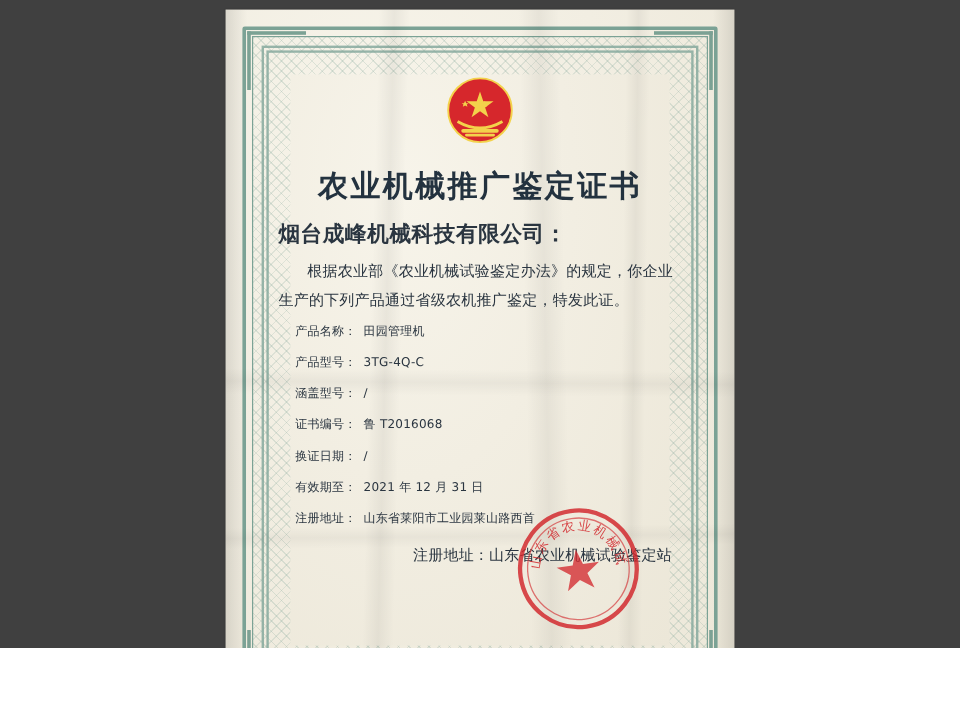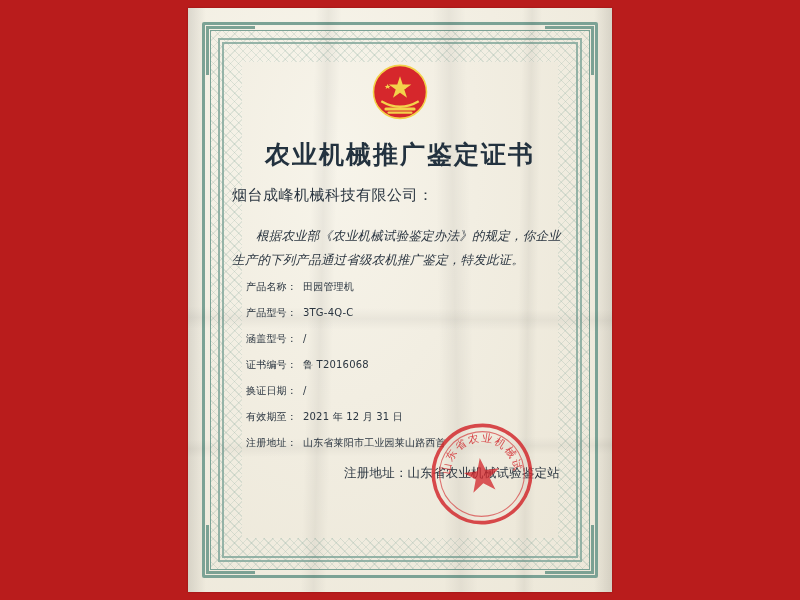--- a/index.html
+++ b/index.html
@@ -7,22 +7,22 @@
     padding: 0;
     width: 800px;
     height: 600px;
     background: #ffffff;
     font-family: "DejaVu Sans", sans-serif;
   }
 
   #page {
     position: relative;
     width: 800px;
-    height: 600px;
-    background: #b91c1c;
+    height: 540px;
+    background: #404040;
     overflow: hidden;
   }
 
   
   .certificate {
     position: absolute;
     left: 188px;
     top: 8px;
     width: 424px;
     height: 584px;
@@ -130,33 +130,32 @@
     position: absolute;
     left: 44px;
     right: 40px;
     top: 175px;
     color: #2a3540;
     font-size: 13px;
     line-height: 25px;
   }
 
   .addressee {
-    font-size: 15px;
-    font-weight: normal;
+    font-size: 18px;
+    font-weight: bold;
     letter-spacing: 0.5px;
-    margin-bottom: 16px;
+    margin-bottom: 6px;
   }
 
   .paragraph {
     font-size: 12.5px;
     line-height: 24px;
     text-indent: 24px;
     margin-bottom: 0;
     letter-spacing: 0.2px;
-    font-style: italic;
   }
 
   .fields {
     margin-top: 2px;
     padding-left: 14px;
   }
   .field-row {
     display: flex;
     align-items: baseline;
     font-size: 10px;

